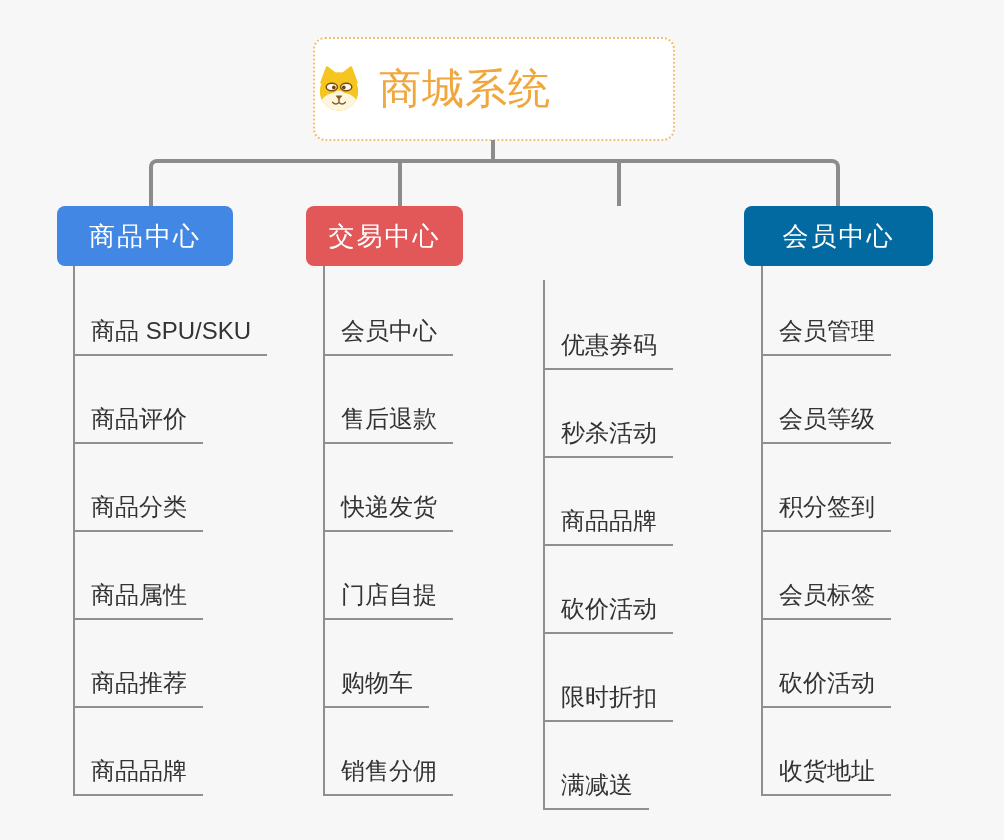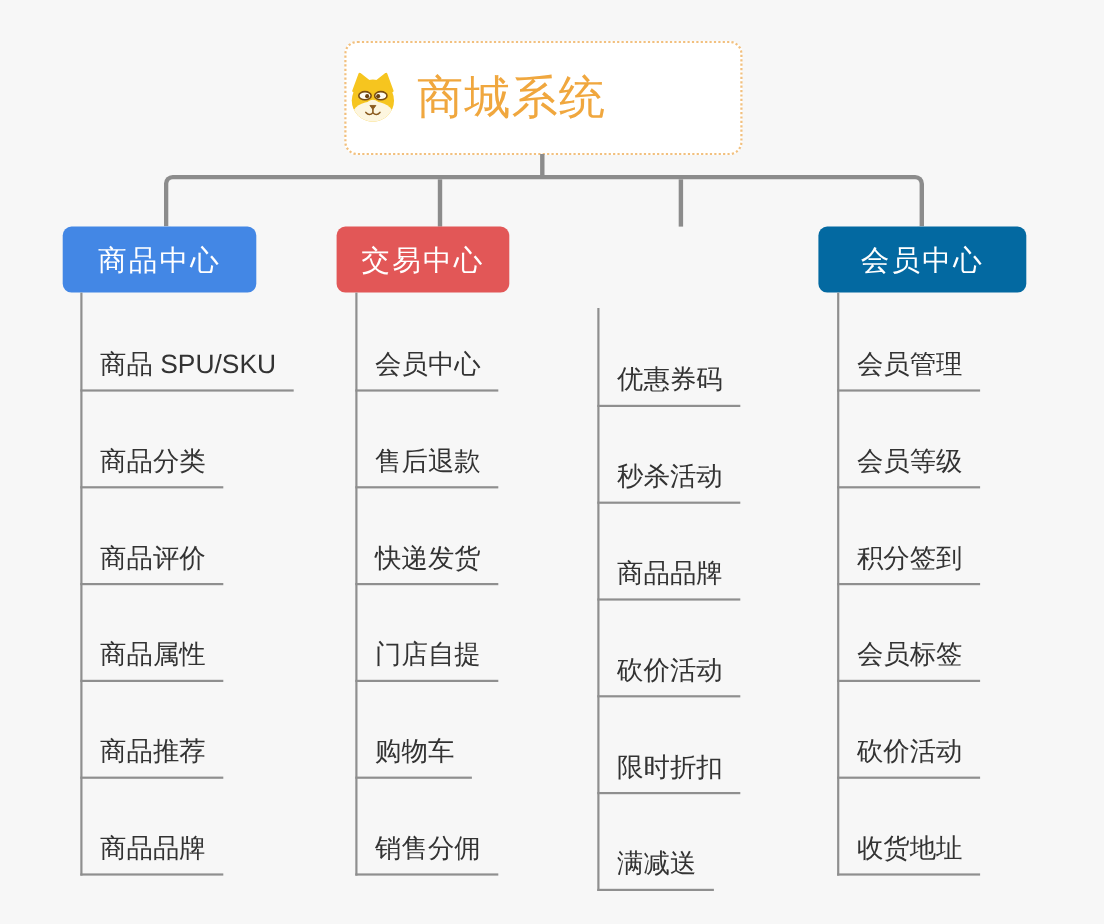--- a/index.html
+++ b/index.html
@@ -126,22 +126,22 @@
   </div>
   <div class="branch branch-2" style="background: rgb(226, 87, 87);">
     <span>交易中心</span>
   </div>
   <div class="branch branch-4" style="background: #0369a1;">
     <span>会员中心</span>
   </div>
 
   <div class="col col-1">
     <div class="leaf">商品 SPU/SKU</div>
+    <div class="leaf">商品评价</div>
     <div class="leaf">商品分类</div>
-    <div class="leaf">商品评价</div>
     <div class="leaf">商品属性</div>
     <div class="leaf">商品推荐</div>
     <div class="leaf">商品品牌</div>
   </div>
 
   <div class="col col-2">
     <div class="leaf">会员中心</div>
     <div class="leaf">售后退款</div>
     <div class="leaf">快递发货</div>
     <div class="leaf">门店自提</div>

